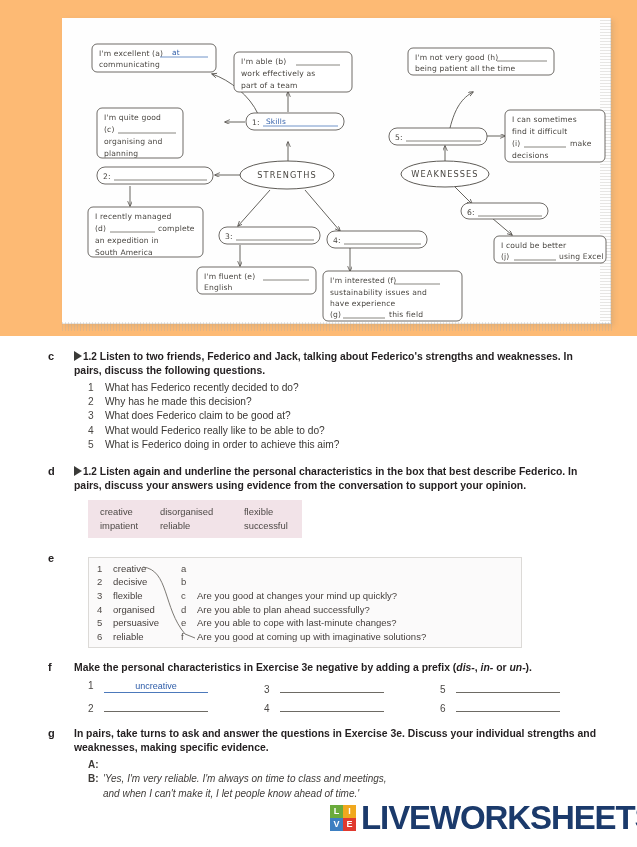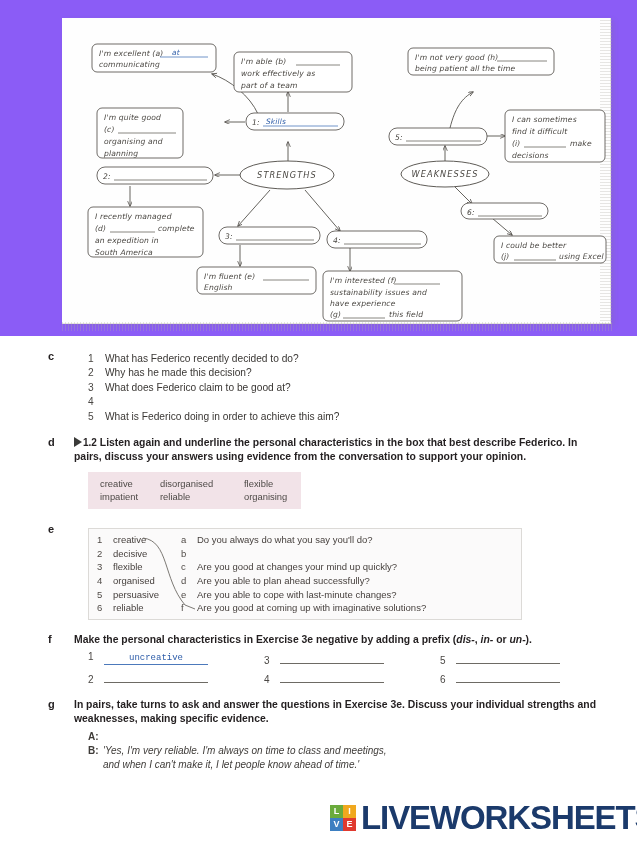--- a/index.html
+++ b/index.html
@@ -14,22 +14,21 @@
     color: #2b2b2b;
     position: relative;
     overflow: hidden;
   }
 
   
   .diagram-area {
     position: absolute;
     left: 0; top: 0;
     width: 637px; height: 336px;
-    background: #8b5cf6;
-    font-style: italic;
+    background: #fdba74;
   }
   .scan-page {
     position: absolute;
     left: 62px; top: 18px;
     width: 548px; height: 305px;
     background: #fefefe;
     border-right: 1px solid #e8e6e2;
     border-bottom: 1px solid #e8e6e2;
     box-shadow: 3px 2px 5px rgba(120,118,112,0.18);
   }
@@ -214,21 +213,21 @@
   }
   .fitem .fnum { width: 16px; flex: 0 0 16px; }
   .fblank {
     display: inline-block;
     width: 104px;
     border-bottom: 1px solid #6d6a64;
     height: 12px;
   }
   .fblank.filled {
     border-bottom: 1px solid #4c79bb;
-    font-family: Liberation Mono, monospace;
+    font-family: Liberation Sans, sans-serif;
     font-size: 9px;
     color: #2d5ca8;
     text-align: center;
     line-height: 12px;
   }
 
   
   .dialogue {
     margin-top: 3px;
     margin-left: 14px;
@@ -430,35 +429,40 @@
       <text class="hw" x="559" y="259">using Excel</text>
     </g>
   </svg>
 </div>
 
 <div class="exercises">
 
   <div class="ex" style="margin-top:14px;">
     <div class="ex-letter">c</div>
     <div class="ex-body">
+      <div class="ex-stem">
+        <span class="play-tri"></span><span class="track-num">1.2</span>
+        <span>Listen to two friends, Federico and Jack, talking about Federico's strengths and weaknesses. In pairs, discuss the following questions.</span>
+      </div>
       <div class="qlist">
         <div class="qrow">
           <span class="num">1</span>
           <span>What has Federico recently decided to do?</span>
         </div>
         <div class="qrow">
           <span class="num">2</span>
           <span>Why has he made this decision?</span>
         </div>
         <div class="qrow">
           <span class="num">3</span>
           <span>What does Federico claim to be good at?</span>
         </div>
         <div class="qrow">
           <span class="num">4</span>
+          <span>What would Federico really like to be able to do?</span>
         </div>
         <div class="qrow">
           <span class="num">5</span>
           <span>What is Federico doing in order to achieve this aim?</span>
         </div>
       </div>
     </div>
   </div>
 
   <div class="ex" style="margin-top:12px;">
@@ -468,21 +472,21 @@
         <span class="play-tri"></span><span class="track-num">1.2</span>
         <span>Listen again and underline the personal characteristics in the box that best describe Federico. In pairs, discuss your answers using evidence from the conversation to support your opinion.</span>
       </div>
       <div class="wordbank">
         <div class="wb-grid">
           <span>creative</span>
           <span>disorganised</span>
           <span>flexible</span>
           <span>impatient</span>
           <span>reliable</span>
-          <span>organising</span>
+          <span>successful</span>
         </div>
       </div>
     </div>
   </div>
 
   <div class="ex" style="margin-top:14px;">
     <div class="ex-letter">e</div>
     <div class="ex-body">
       <div class="matchbox">
         <svg class="match-curve" viewBox="0 0 60 82">
@@ -511,21 +515,20 @@
               <span>persuasive</span>
             </div>
             <div class="m-row">
               <span class="mk">6</span>
               <span>reliable</span>
             </div>
           </div>
           <div class="match-right">
             <div class="m-row">
               <span class="mk">a</span>
-              <span>Do you always do what you say you'll do?</span>
             </div>
             <div class="m-row">
               <span class="mk">b</span>
             </div>
             <div class="m-row">
               <span class="mk">c</span>
               <span>Are you good at changes your mind up quickly?</span>
             </div>
             <div class="m-row">
               <span class="mk">d</span>

